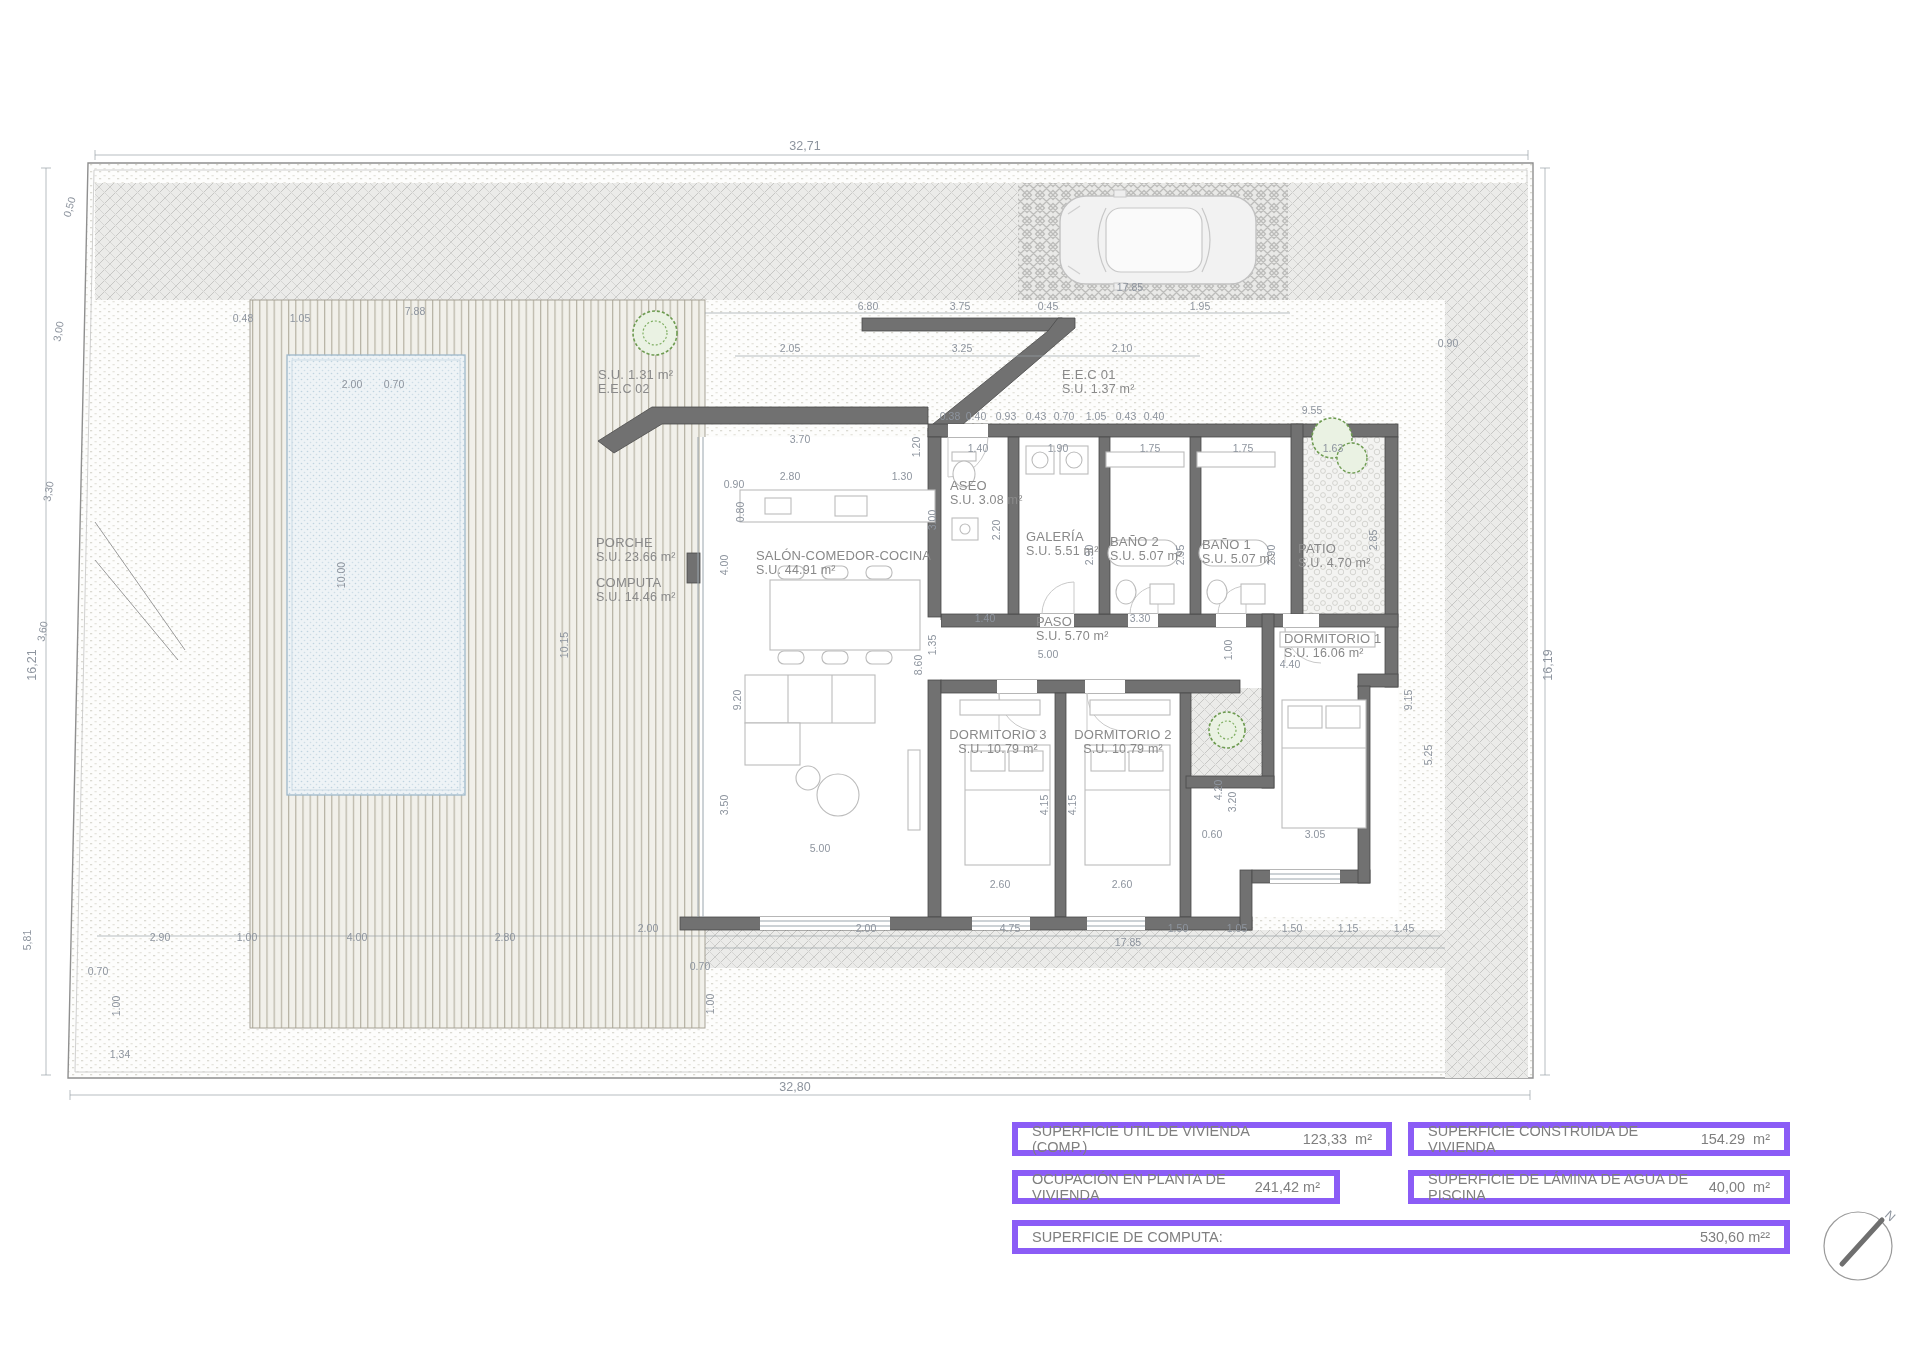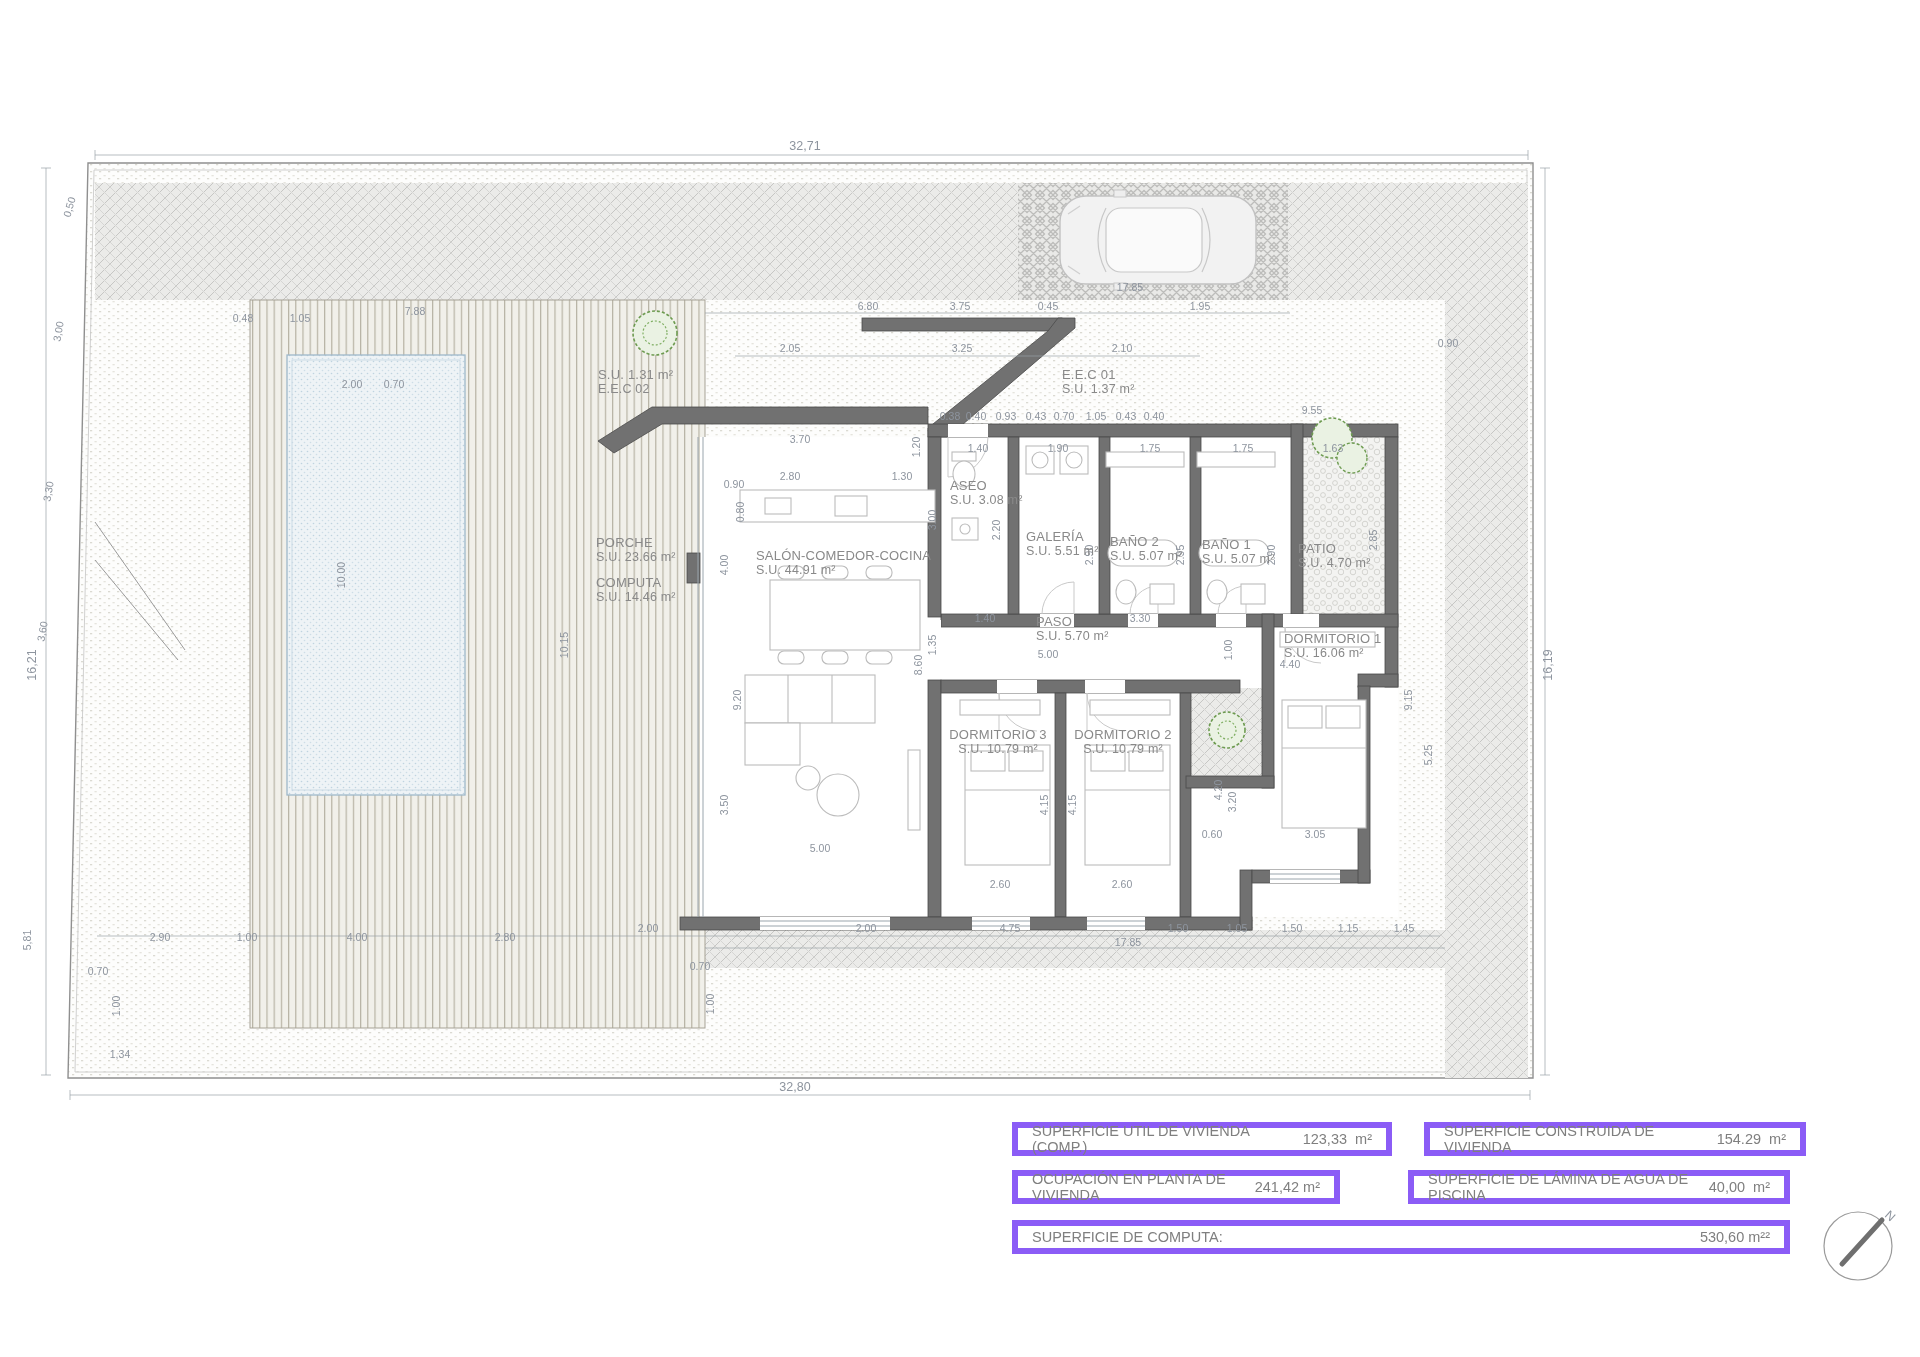--- a/index.html
+++ b/index.html
@@ -387,21 +387,21 @@
     <line x1="1842" y1="1264" x2="1882" y2="1220" stroke="#6f6f6f" stroke-width="5" stroke-linecap="round"></line>
     <text x="1884" y="1216" class="dim dim-b" transform="rotate(42 1884 1216)">N</text>
   </g>
 </svg>
 
 <div>
   <div class="tbl-cell" style="left:1012px;top:1122px;width:380px;height:34px;">
     <span>SUPERFICIE UTIL  DE VIVIENDA (COMP.)</span>
     <span class="val">123,33  m²</span>
   </div>
-  <div class="tbl-cell" style="left:1408px;top:1122px;width:382px;height:34px;margin-left:16px;">
+  <div class="tbl-cell" style="left:1408px;top:1122px;width:382px;height:34px;">
     <span>SUPERFICIE CONSTRUIDA DE VIVIENDA</span>
     <span class="val">154.29  m²</span>
   </div>
   <div class="tbl-cell" style="left:1012px;top:1170px;width:328px;height:34px;">
     <span>OCUPACIÓN EN PLANTA DE VIVIENDA</span>
     <span class="val">241,42 m²</span>
   </div>
   <div class="tbl-cell" style="left:1408px;top:1170px;width:382px;height:34px;">
     <span>SUPERFICIE DE LÁMINA DE AGUA DE PISCINA</span>
     <span class="val">40,00  m²</span>

